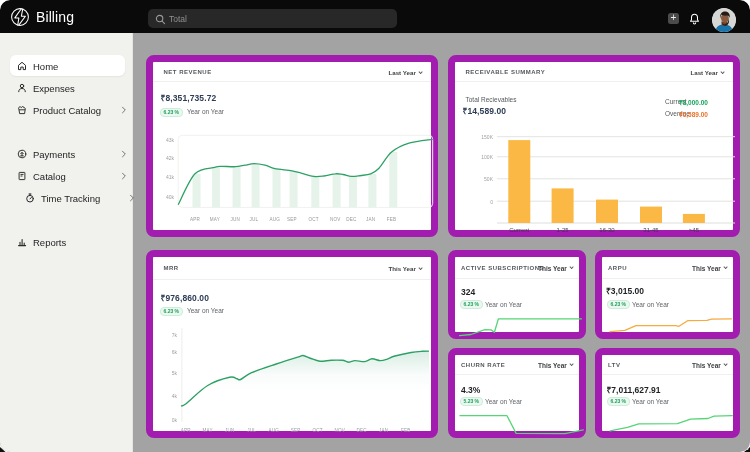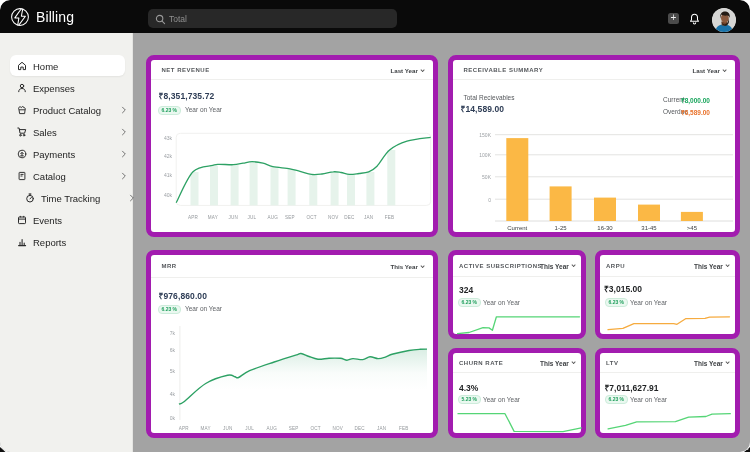--- a/index.html
+++ b/index.html
@@ -13,21 +13,21 @@
 #search svg { position:absolute; left:7px; top:4.5px; }
 #plusbtn { position:absolute; left:668px; top:13px; width:11px; height:11px; background:#4b4b4b; border-radius:2.5px; color:#efefef; font-size:10px; line-height:10px; text-align:center; font-weight:400; }
 #bell { position:absolute; left:689px; top:13px; }
 #avatar { position:absolute; left:712px; top:8px; width:24px; height:24px; border-radius:50%; overflow:hidden; background:#d8d8d6; }
 #sidebar { position:absolute; top:33px; left:0; width:133px; height:419px; background:#f1f1ee; border-right:1px solid #e5e5e2; }
 .sitem { position:absolute; left:0; width:141px; height:22px; }
 .sitem .lbl { position:absolute; left:33px; top:50%; transform:translateY(-50%); font-size:9.5px; color:#1d1d1d; }
 .sitem svg.ic { position:absolute; left:17px; top:50%; transform:translateY(-50%); }
 .sitem svg.ch { position:absolute; left:121px; top:50%; transform:translateY(-50%); }
 .pill { position:absolute; left:10px; top:22px; width:115px; height:21px; background:#fff; border-radius:6px; box-shadow:0 1px 2px rgba(0,0,0,0.06); }
-.card { position:absolute; background:#fff; border:5px solid #a21caf; border-radius:8px; }
+.card { position:absolute; background:#fff; border:7px solid #a21caf; border-radius:8px; }
 .chead { position:absolute; top:0; left:0; right:0; height:20px; border-bottom:1px solid #efefed; }
 .ctitle { position:absolute; left:10.5px; top:50%; transform:translateY(-50%); font-size:6px; font-weight:bold; letter-spacing:0.5px; color:#54575b; }
 .cdrop { position:absolute; right:9px; top:50%; transform:translateY(-50%); font-size:6.2px; font-weight:600; color:#3e4144; }
 .caret { display:inline-block; width:3.2px; height:3.2px; border-right:1px solid #5a5a5a; border-bottom:1px solid #5a5a5a; transform:rotate(45deg); margin-left:3px; vertical-align:middle; margin-bottom:1.5px; }
 .amt { position:absolute; font-size:8.5px; font-weight:bold; color:#2d3c55; letter-spacing:0.1px; line-height:1; }
 .badge { position:absolute; background:#eaf8f0; border:1px solid #cdecdb; border-radius:4px; font-size:5px; font-weight:bold; color:#1d9e5b; padding:0.5px 2.5px; line-height:1.1; }
 .yoy { position:absolute; font-size:6.5px; color:#5f6266; line-height:1; }
 .smtitle { font-size:6px; font-weight:bold; letter-spacing:0.5px; color:#54575b; position:absolute; left:6px; top:50%; transform:translateY(-50%); }
 .smdrop { position:absolute; right:6px; top:50%; transform:translateY(-50%); font-size:6.5px; font-weight:600; color:#3e4144; }
 .smamt { position:absolute; font-size:8.5px; font-weight:bold; color:#1e2022; line-height:1; }
@@ -88,31 +88,20 @@
   <div class="sitem" style="top:99px;">
     <svg class="ic" width="10" height="10" viewBox="0 0 10 10" fill="none" stroke="#2a2a2a" stroke-width="0.95" stroke-linejoin="round">
         <path d="M1.6,3.4 C1.6,1.6 3.6,1.4 4.4,2.6 C4.7,1.2 6.9,1.2 6.9,2.8 C8.2,2.6 8.9,4 8.1,4.9 L7.6,8.6 H2.6 L2,4.8 C1.5,4.4 1.5,3.8 1.6,3.4 Z"></path>
         <path d="M2,4.8 H8.1"></path>
       </svg>
     <span class="lbl">Product Catalog</span>
     <svg class="ch" width="6" height="8" viewBox="0 0 6 8" fill="none" stroke="#6b6b6b" stroke-width="0.95" stroke-linecap="round" stroke-linejoin="round">
         <path d="M1.5,1.2 L4.3,4 L1.5,6.8"></path>
       </svg>
   </div>
-  <div class="sitem" style="top:121px;">
-    <svg class="ic" width="10" height="10" viewBox="0 0 10 10" fill="none" stroke="#2a2a2a" stroke-width="1" stroke-linejoin="round" stroke-linecap="round">
-        <path d="M0.8,1 H2.1 L3,6.2 H7.6 L8.7,2.6 H2.4"></path>
-        <circle cx="3.4" cy="8.2" r="0.8"></circle>
-        <circle cx="7" cy="8.2" r="0.8"></circle>
-      </svg>
-    <span class="lbl">Sales</span>
-    <svg class="ch" width="6" height="8" viewBox="0 0 6 8" fill="none" stroke="#6b6b6b" stroke-width="0.95" stroke-linecap="round" stroke-linejoin="round">
-        <path d="M1.5,1.2 L4.3,4 L1.5,6.8"></path>
-      </svg>
-  </div>
   <div class="sitem" style="top:143px;">
     <svg class="ic" width="10" height="10" viewBox="0 0 10 10" fill="none" stroke="#2a2a2a" stroke-width="0.95" stroke-linecap="round" stroke-linejoin="round">
         <circle cx="5" cy="5" r="3.8"></circle>
         <path d="M5,6.6 V3.6 M3.7,4.7 L5,3.4 L6.3,4.7 M3.6,6.9 H6.4"></path>
       </svg>
     <span class="lbl">Payments</span>
     <svg class="ch" width="6" height="8" viewBox="0 0 6 8" fill="none" stroke="#6b6b6b" stroke-width="0.95" stroke-linecap="round" stroke-linejoin="round">
         <path d="M1.5,1.2 L4.3,4 L1.5,6.8"></path>
       </svg>
   </div>
@@ -128,27 +117,20 @@
   </div>
   <div class="sitem" style="top:187px;margin-left:8px;">
     <svg class="ic" width="10" height="10" viewBox="0 0 10 10" fill="none" stroke="#2a2a2a" stroke-width="1" stroke-linecap="round">
         <circle cx="5" cy="5.7" r="3.3"></circle>
         <path d="M4,1 H6 M5,1 V2.4 M5,5.7 L6.4,4.6"></path>
       </svg>
     <span class="lbl">Time Tracking</span>
     <svg class="ch" width="6" height="8" viewBox="0 0 6 8" fill="none" stroke="#6b6b6b" stroke-width="0.95" stroke-linecap="round" stroke-linejoin="round">
         <path d="M1.5,1.2 L4.3,4 L1.5,6.8"></path>
       </svg>
-  </div>
-  <div class="sitem" style="top:209px;">
-    <svg class="ic" width="10" height="10" viewBox="0 0 10 10" fill="none" stroke="#2a2a2a" stroke-width="1" stroke-linejoin="round">
-        <rect x="1.5" y="2" width="7" height="6.6" rx="0.8"></rect>
-        <path d="M1.5,4.1 H8.5 M3.3,0.9 V2.4 M6.7,0.9 V2.4"></path>
-      </svg>
-    <span class="lbl">Events</span>
   </div>
   <div class="sitem" style="top:231px;">
     <svg class="ic" width="10" height="10" viewBox="0 0 10 10" fill="none" stroke="#2a2a2a" stroke-width="1.1" stroke-linecap="round">
         <path d="M1.6,8.6 H8.6 M3,8.4 V5.2 M5.1,8.4 V2.6 M7.2,8.4 V6.1"></path>
       </svg>
     <span class="lbl">Reports</span>
   </div>
 
   <div class="card" style="left:146px; top:55px; width:292px; height:182px;">
     <div class="chead">

